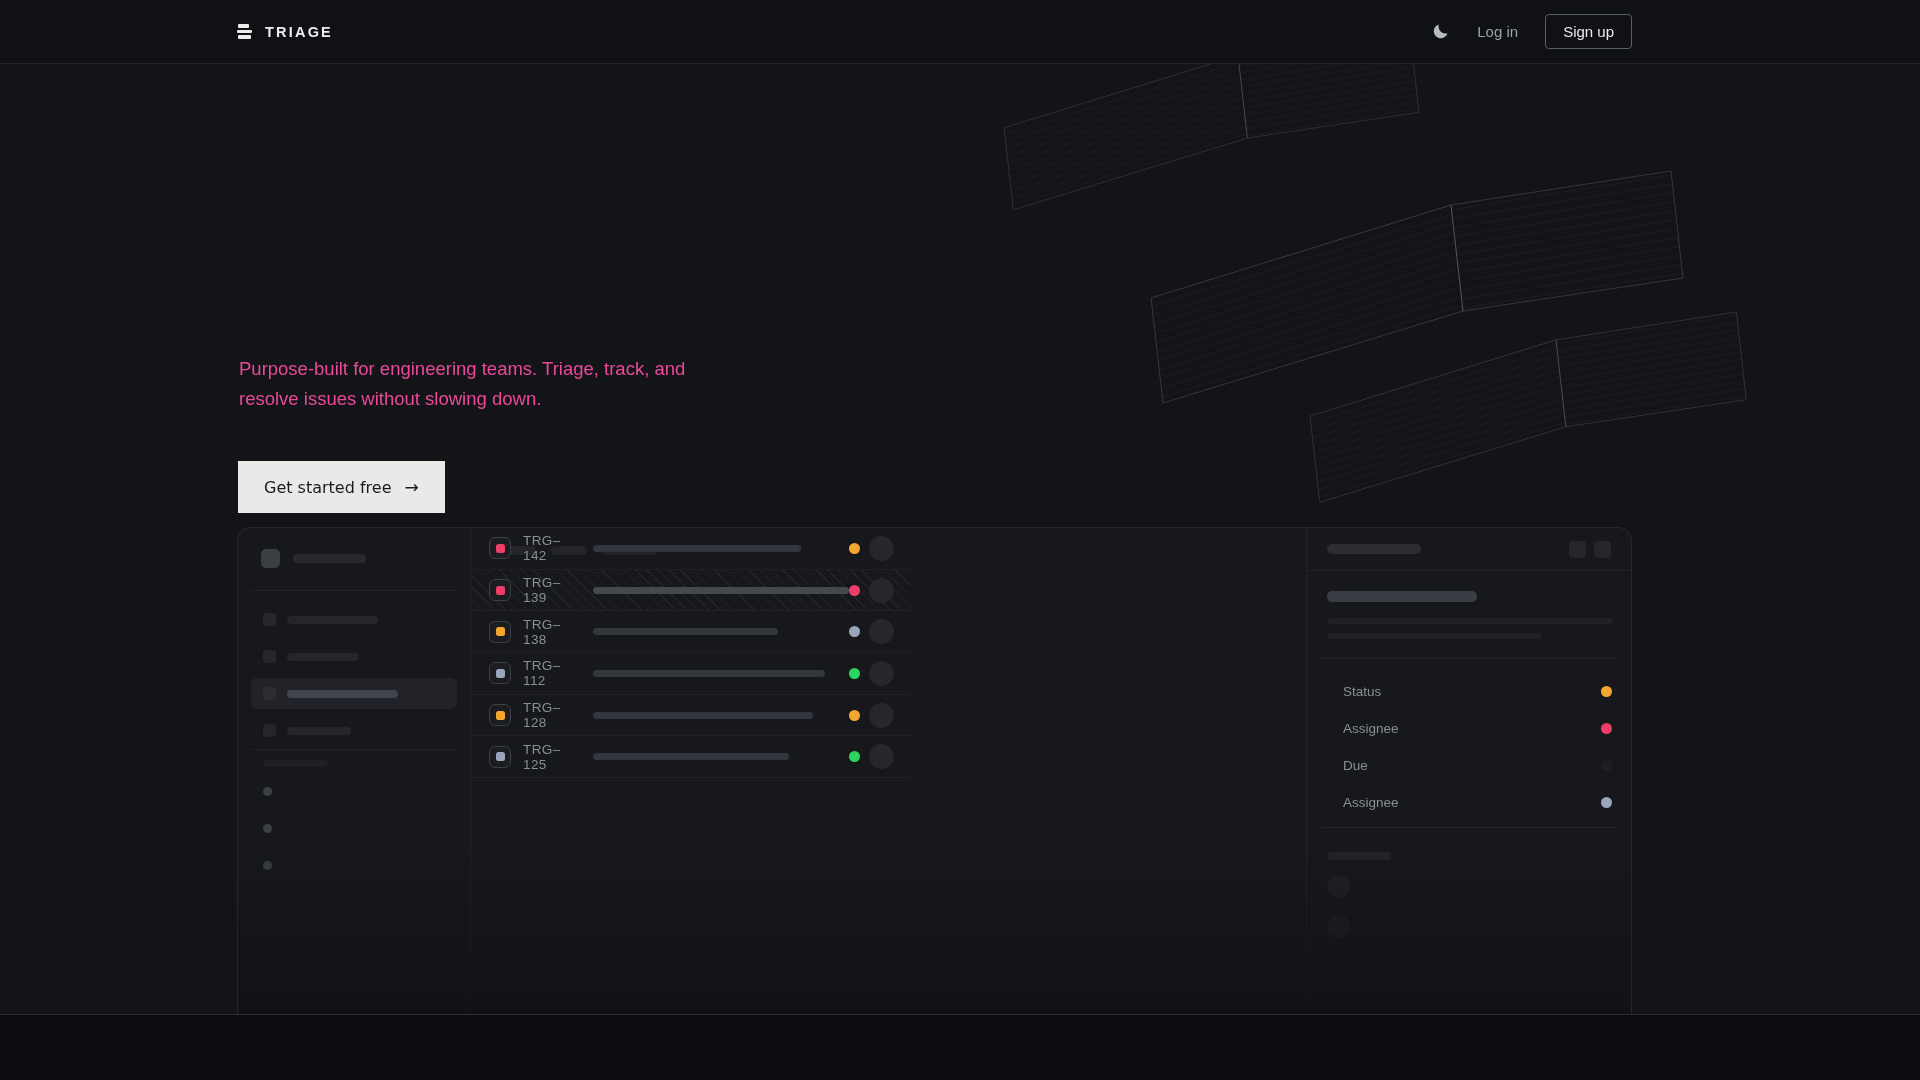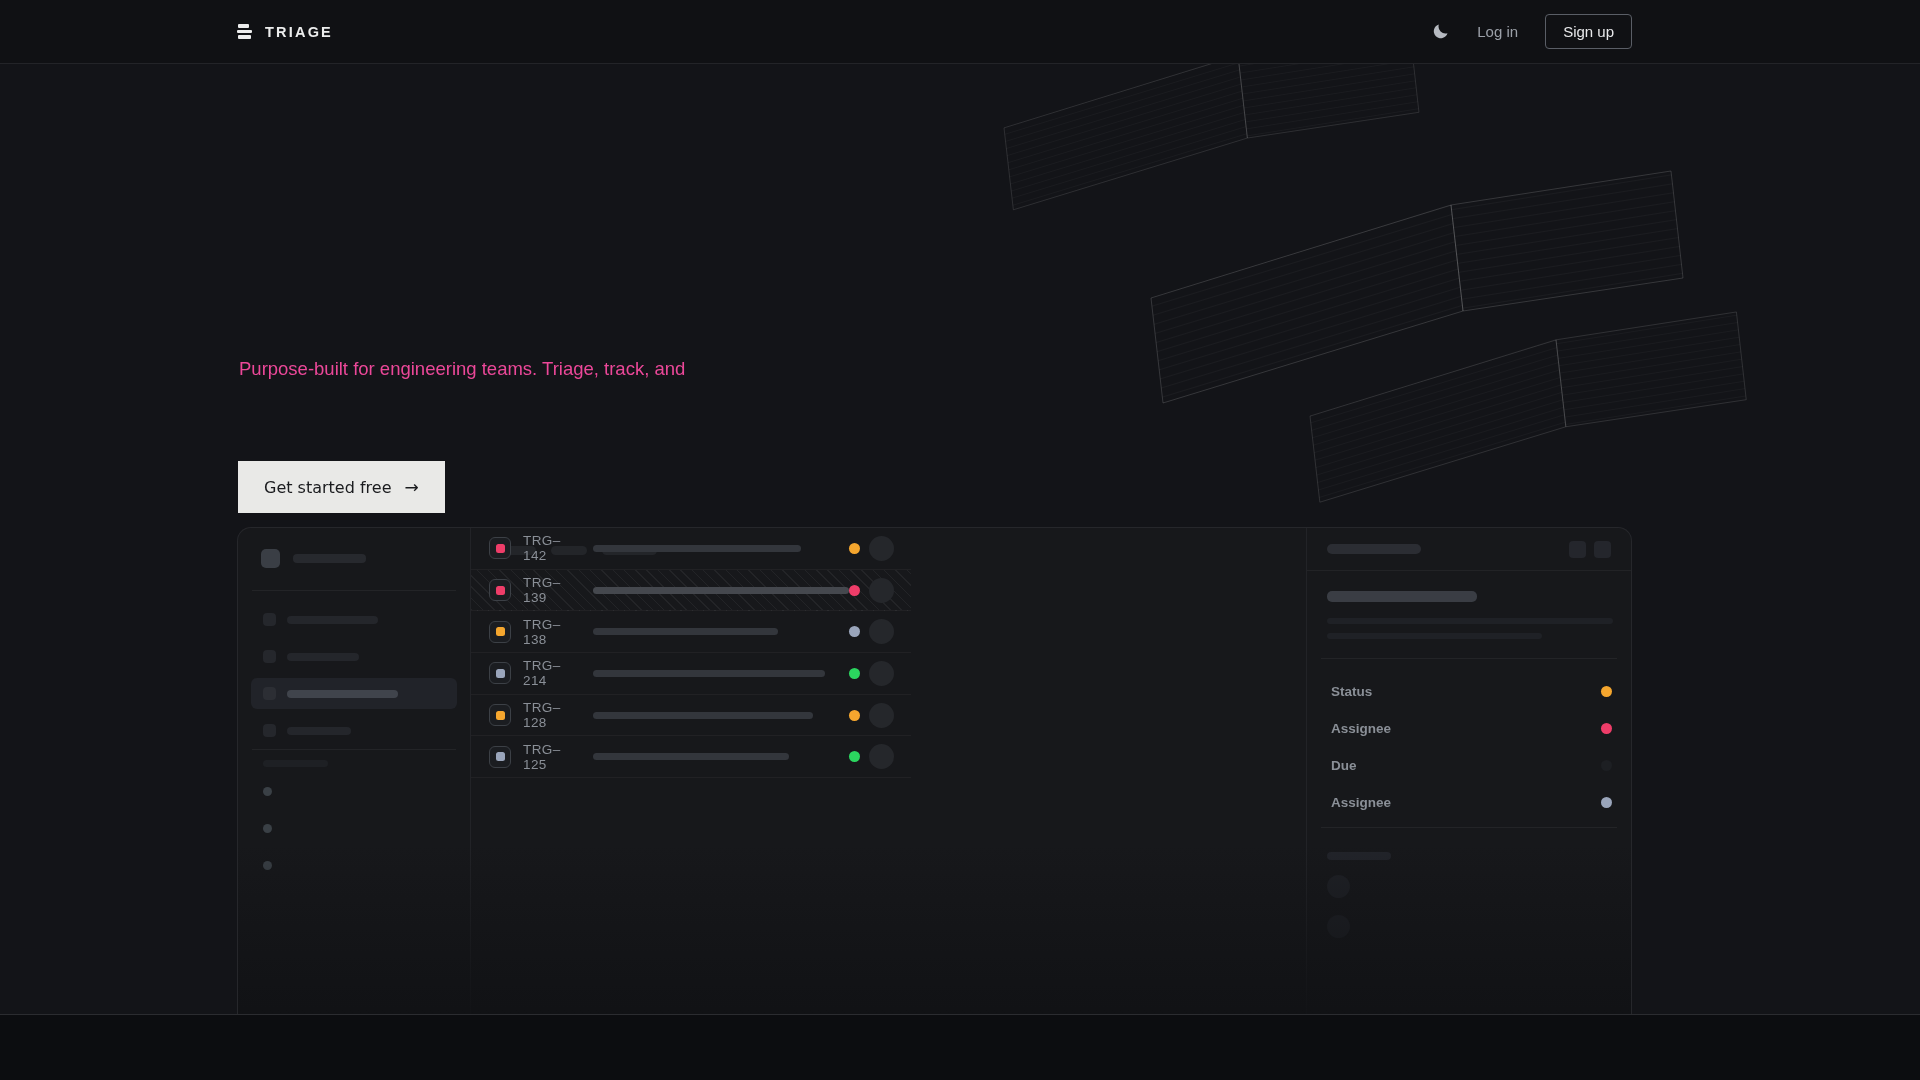--- a/index.html
+++ b/index.html
@@ -120,21 +120,21 @@
 
   
   .panel { position:relative; flex:1; }
   .panel-head { height:43px; border-bottom:1px solid rgba(255,255,255,0.05); position:relative; }
   .panel-head-bar { position:absolute; top:16px; left:20px; width:94px; height:10px; border-radius:5px; background:#2b2d33; }
   .panel-sq { position:absolute; top:13px; width:17px; height:17px; border-radius:4px; background:#24262c; cursor:pointer; }
   .panel-sq.s1 { right:45px; } .panel-sq.s2 { right:20px; }
   .panel-title-bar { position:absolute; top:63px; left:20px; width:150px; height:11px; border-radius:5px; background:#3a3d44; }
   .panel-line { position:absolute; left:20px; height:6px; border-radius:3px; background:#1f2126; }
   .panel-div { position:absolute; left:14px; right:14px; height:1px; background:rgba(255,255,255,0.055); }
-  .panel-fields { position:absolute; top:145px; left:24px; right:19px;font-weight:bold; }
+  .panel-fields { position:absolute; top:145px; left:36px; right:19px; }
   .panel-field { height:37px; display:flex; align-items:center; justify-content:space-between; cursor:pointer; }
   .panel-field-label { font-size:13.5px; color:#8a8f97; }
   .panel-field-dot { width:11px; height:11px; border-radius:50%; }
   .panel-foot-bar { position:absolute; top:324px; left:20px; width:64px; height:8px; border-radius:4px; background:#22242a; }
   .panel-circle { position:absolute; left:20px; width:23px; height:23px; border-radius:50%; background:#1f2126; }
 
   
   .footer {
     position:absolute; top:1014px; left:0; width:1920px; height:66px;
     background:#0c0d10; border-top:1px solid #2b2c30; z-index:3;
@@ -184,20 +184,21 @@
     </g>
     <g transform="translate(310,274) scale(0.82)" stroke="rgba(255,255,255,0.15)" fill="none">
       <polygon points="0,105 300,12 312,118 12,210" fill="url(#hA)"></polygon>
       <polygon points="300,12 520,-22 532,85 312,118" fill="url(#hB)"></polygon>
     </g>
   </svg>
 
 
   <p class="hero-sub">
     <span>Purpose-built for engineering teams. Triage, track, and</span>
+    <span>resolve issues without slowing down.</span>
   </p>
 
   <button class="cta-btn">
     <span>Get started free</span>
     <span class="cta-arrow">→</span>
   </button>
 
   <div class="card">
 
     <div class="sb">
@@ -273,21 +274,21 @@
     <span class="issue-bar" style="width: 185px;"></span>
     <span class="issue-spacer"></span>
     <span class="issue-dot" style="background: rgb(154, 165, 187);"></span>
     <span class="issue-avatar"></span>
   </div>
 
   <div class="issue-row">
     <span class="issue-icon">
               <i style="background: rgb(154, 165, 187);"></i>
             </span>
-    <span class="issue-id">TRG–214</span>
+    <span class="issue-id">TRG–112</span>
     <span class="issue-bar" style="width: 232px;"></span>
     <span class="issue-spacer"></span>
     <span class="issue-dot" style="background: rgb(43, 213, 95);"></span>
     <span class="issue-avatar"></span>
   </div>
 
 
   <div class="issue-row">
     <span class="issue-icon">
               <i style="background: rgb(245, 166, 46);"></i>

